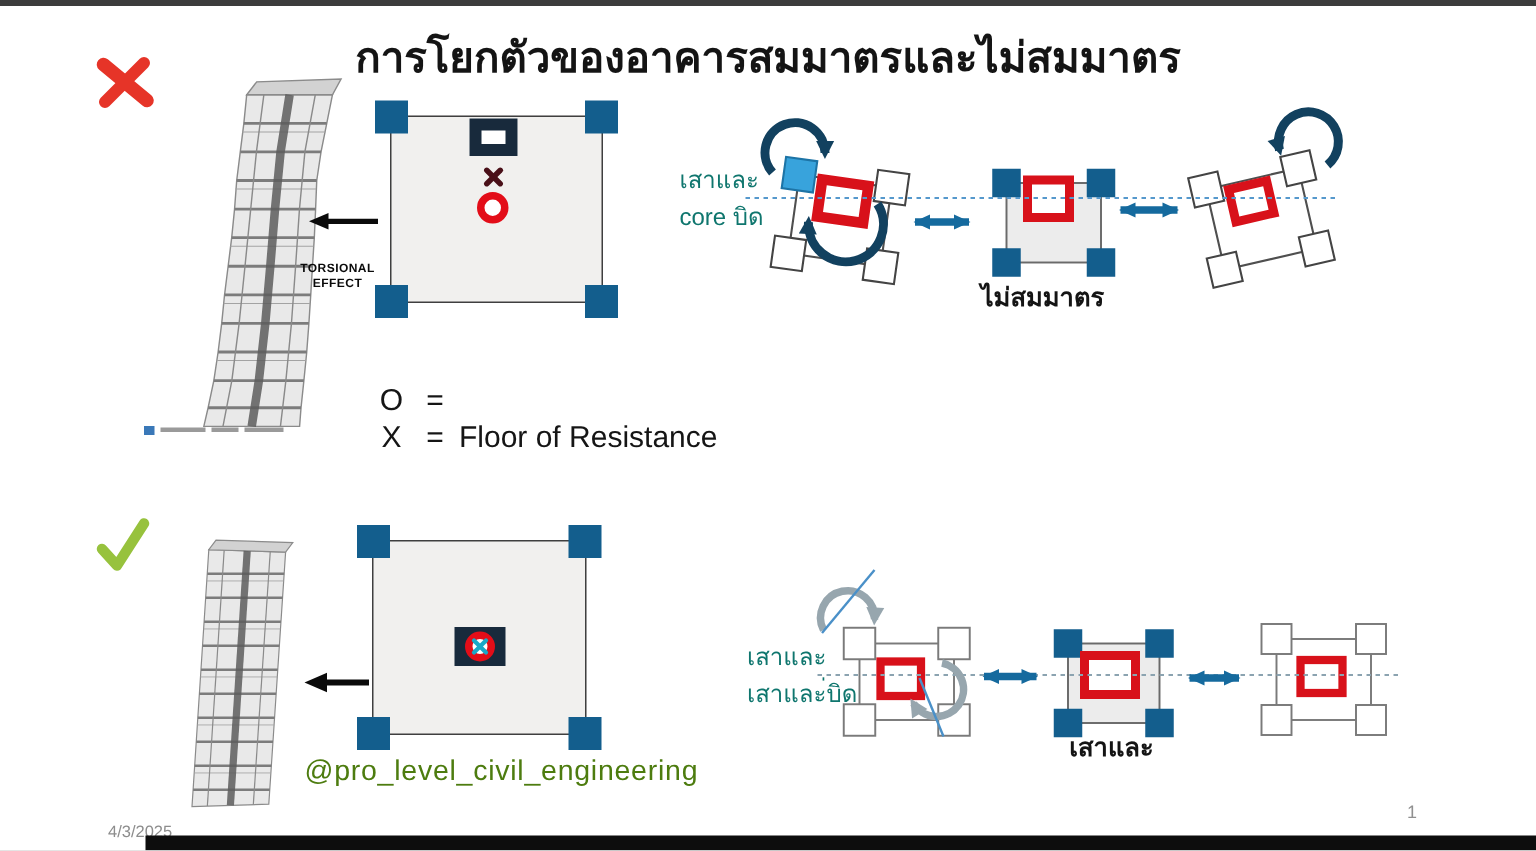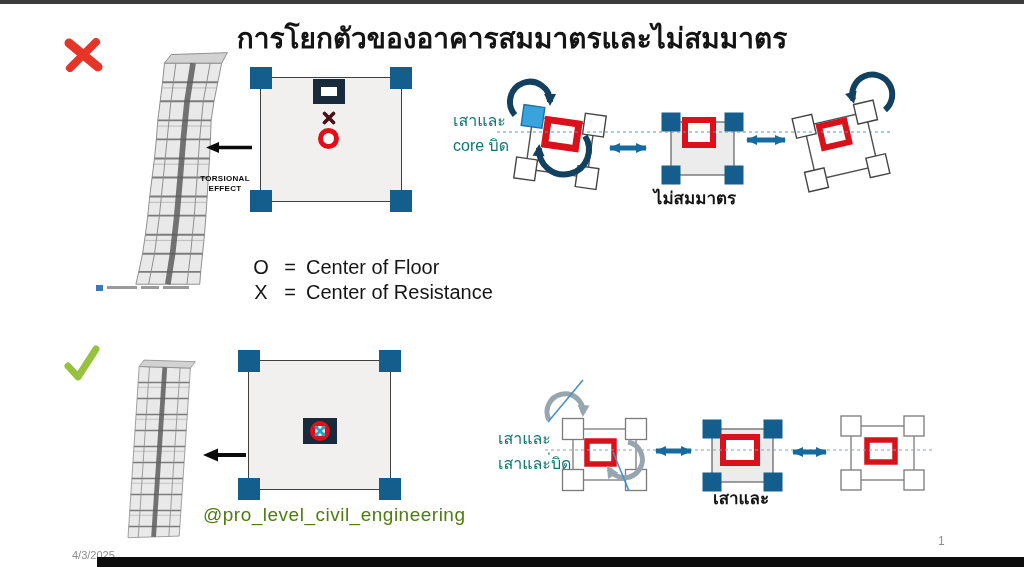--- a/index.html
+++ b/index.html
@@ -97,26 +97,25 @@
       <line x1="2.5" y1="2.5" x2="11.5" y2="11.5" stroke="#4a1018" stroke-width="3.6" stroke-linecap="round"></line>
       <line x1="11.5" y1="2.5" x2="2.5" y2="11.5" stroke="#4a1018" stroke-width="3.6" stroke-linecap="round"></line>
     </svg>
     <div class="abs o-ring" style="left:57px;top:50px;width:21px;height:21px"></div>
   </div>
 
   <div class="abs legend">
     <div class="row">
       <span class="sym">O</span>
       <span class="eq">=</span>
-      <span>Center of Floor</span>
     </div>
     <div class="row">
       <span class="sym">X</span>
       <span class="eq">=</span>
-      <span>Center of Resistance</span>
+      <span>Floor of Resistance</span>
     </div>
     <div class="row">
       <span class="sym"></span>
       <span class="eq"></span>
     </div>
   </div>
 
   <div class="abs thai" style="left:453px;top:108px">
     <span>เสาและ</span><br>
     <span>core บิด</span>

